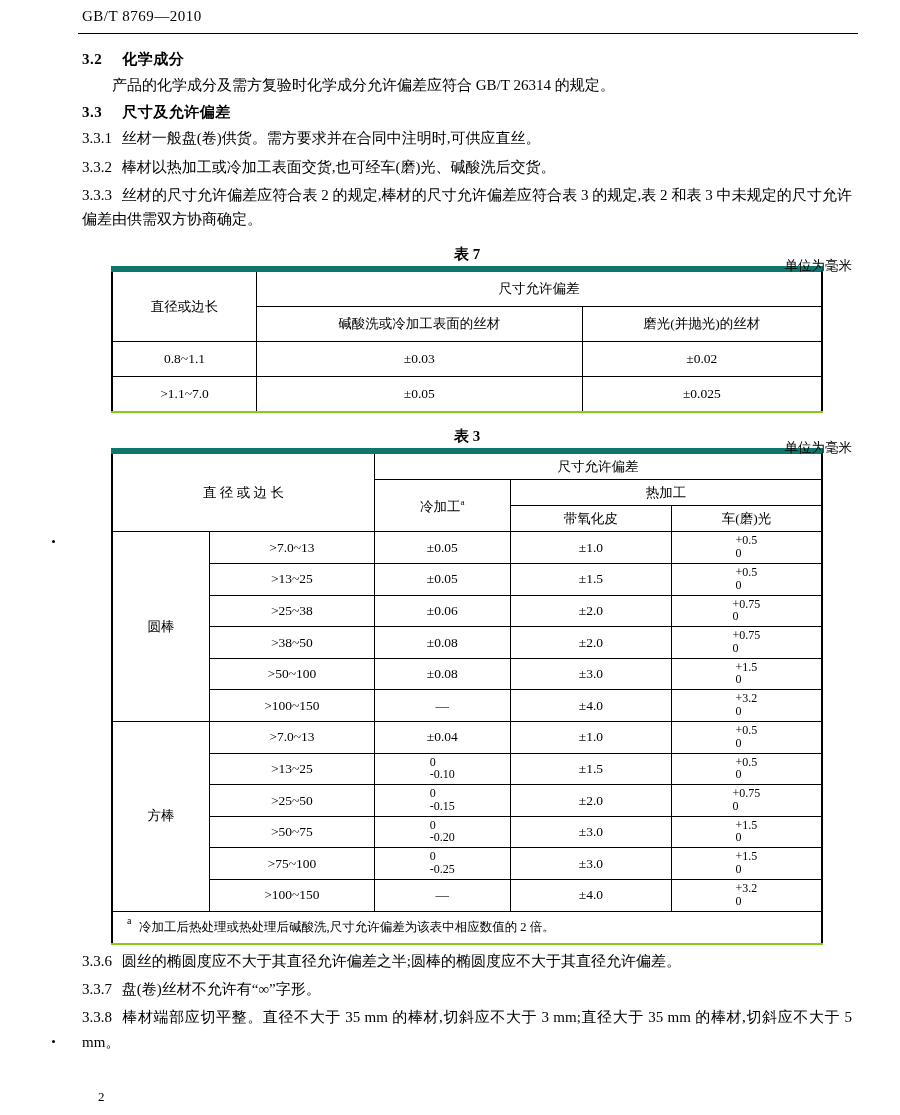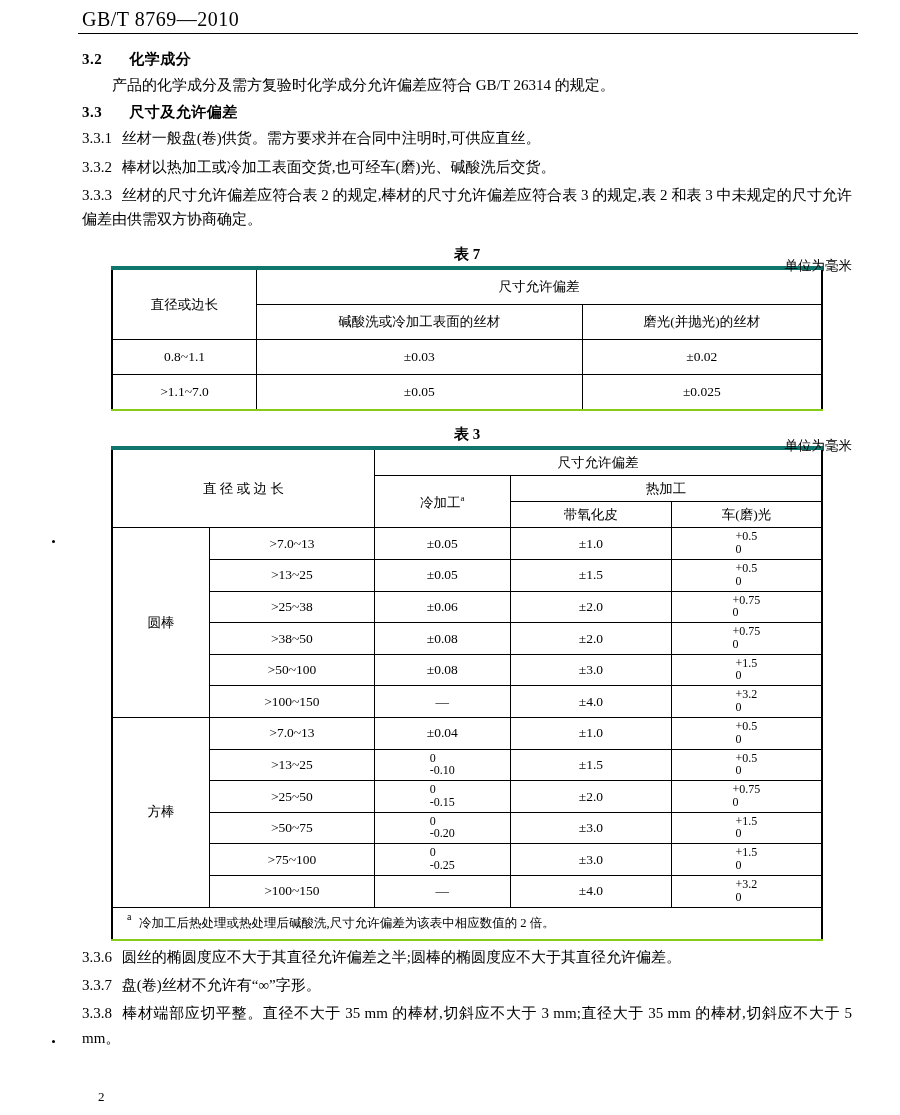--- a/index.html
+++ b/index.html
@@ -19,21 +19,21 @@
     width: 900px;
     height: 1115px;
     box-sizing: border-box;
     padding: 0;
     overflow: hidden;
   }
   .header {
     position: absolute;
     top: 8px;
     left: 82px;
-    font-size: 20px;
+    font-size: 15px;
     letter-spacing: 0.5px;
   }
   .hrule {
     position: absolute;
     left: 78px;
     right: 42px;
     top: 33px;
     border-top: 1.5px solid #000;
   }
   .content {
@@ -41,21 +41,21 @@
     top: 44px;
     left: 82px;
     right: 48px;
   }
   .sec-head {
     font-size: 15px;
     font-weight: bold;
     margin: 6px 0 3px 0;
     letter-spacing: 0.5px;
   }
-  .sec-head .num { margin-right: 27px; }
+  .sec-head .num { margin-right: 20px; }
   .para {
     font-size: 15px;
     line-height: 1.62;
     margin: 4px 0;
     text-align: justify;
   }
   .para .num { margin-right: 6px; }
   .indent { text-indent: 30px; }
   .tbl-caption {
     text-align: center;
@@ -83,21 +83,21 @@
     vertical-align: middle;
     padding: 4px 3px;
     font-weight: normal;
   }
   .t2 { margin: 0 auto; width: 712px; }
   .t2 td, .t2 th { height: 26px; }
   .t3 { margin: 0 auto; width: 712px; }
   .t3 td, .t3 th { height: 21px; padding: 2px 3px; }
   .outer-l { border-left: 2px solid #000; }
   .outer-r { border-right: 2px solid #000; }
-  .outer-t { border-top: 4px solid #0f766e; }
+  .outer-t { border-top: 6px solid #0f766e; }
   .outer-b { border-bottom: 2px solid #84cc16; }
   .tol {
     display: inline-block;
     line-height: 1.05;
     font-size: 12px;
     text-align: left;
   }
   .tol .up { display: block; }
   .tol .dn { display: block; }
   .footnote {

